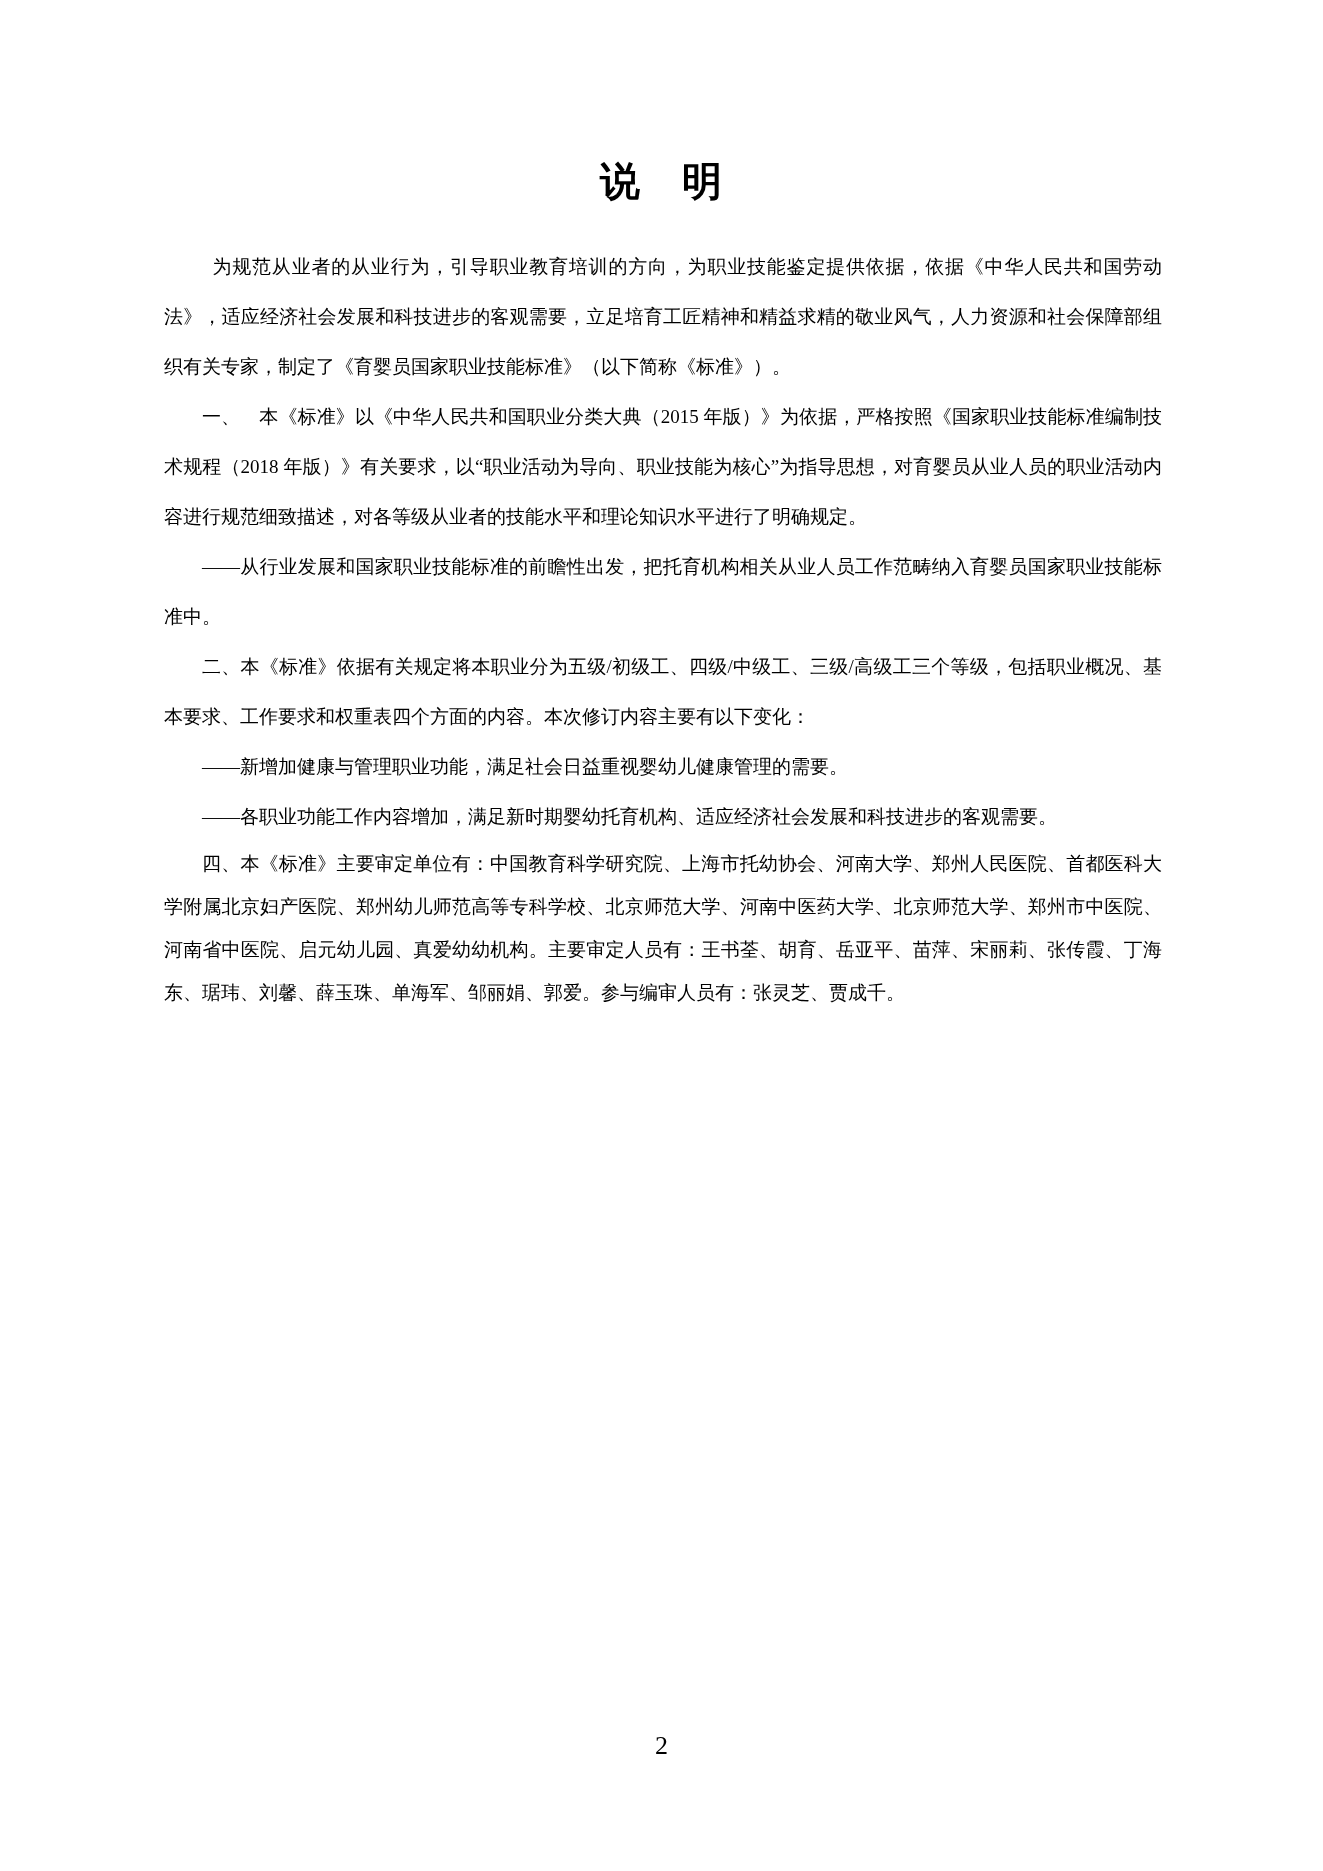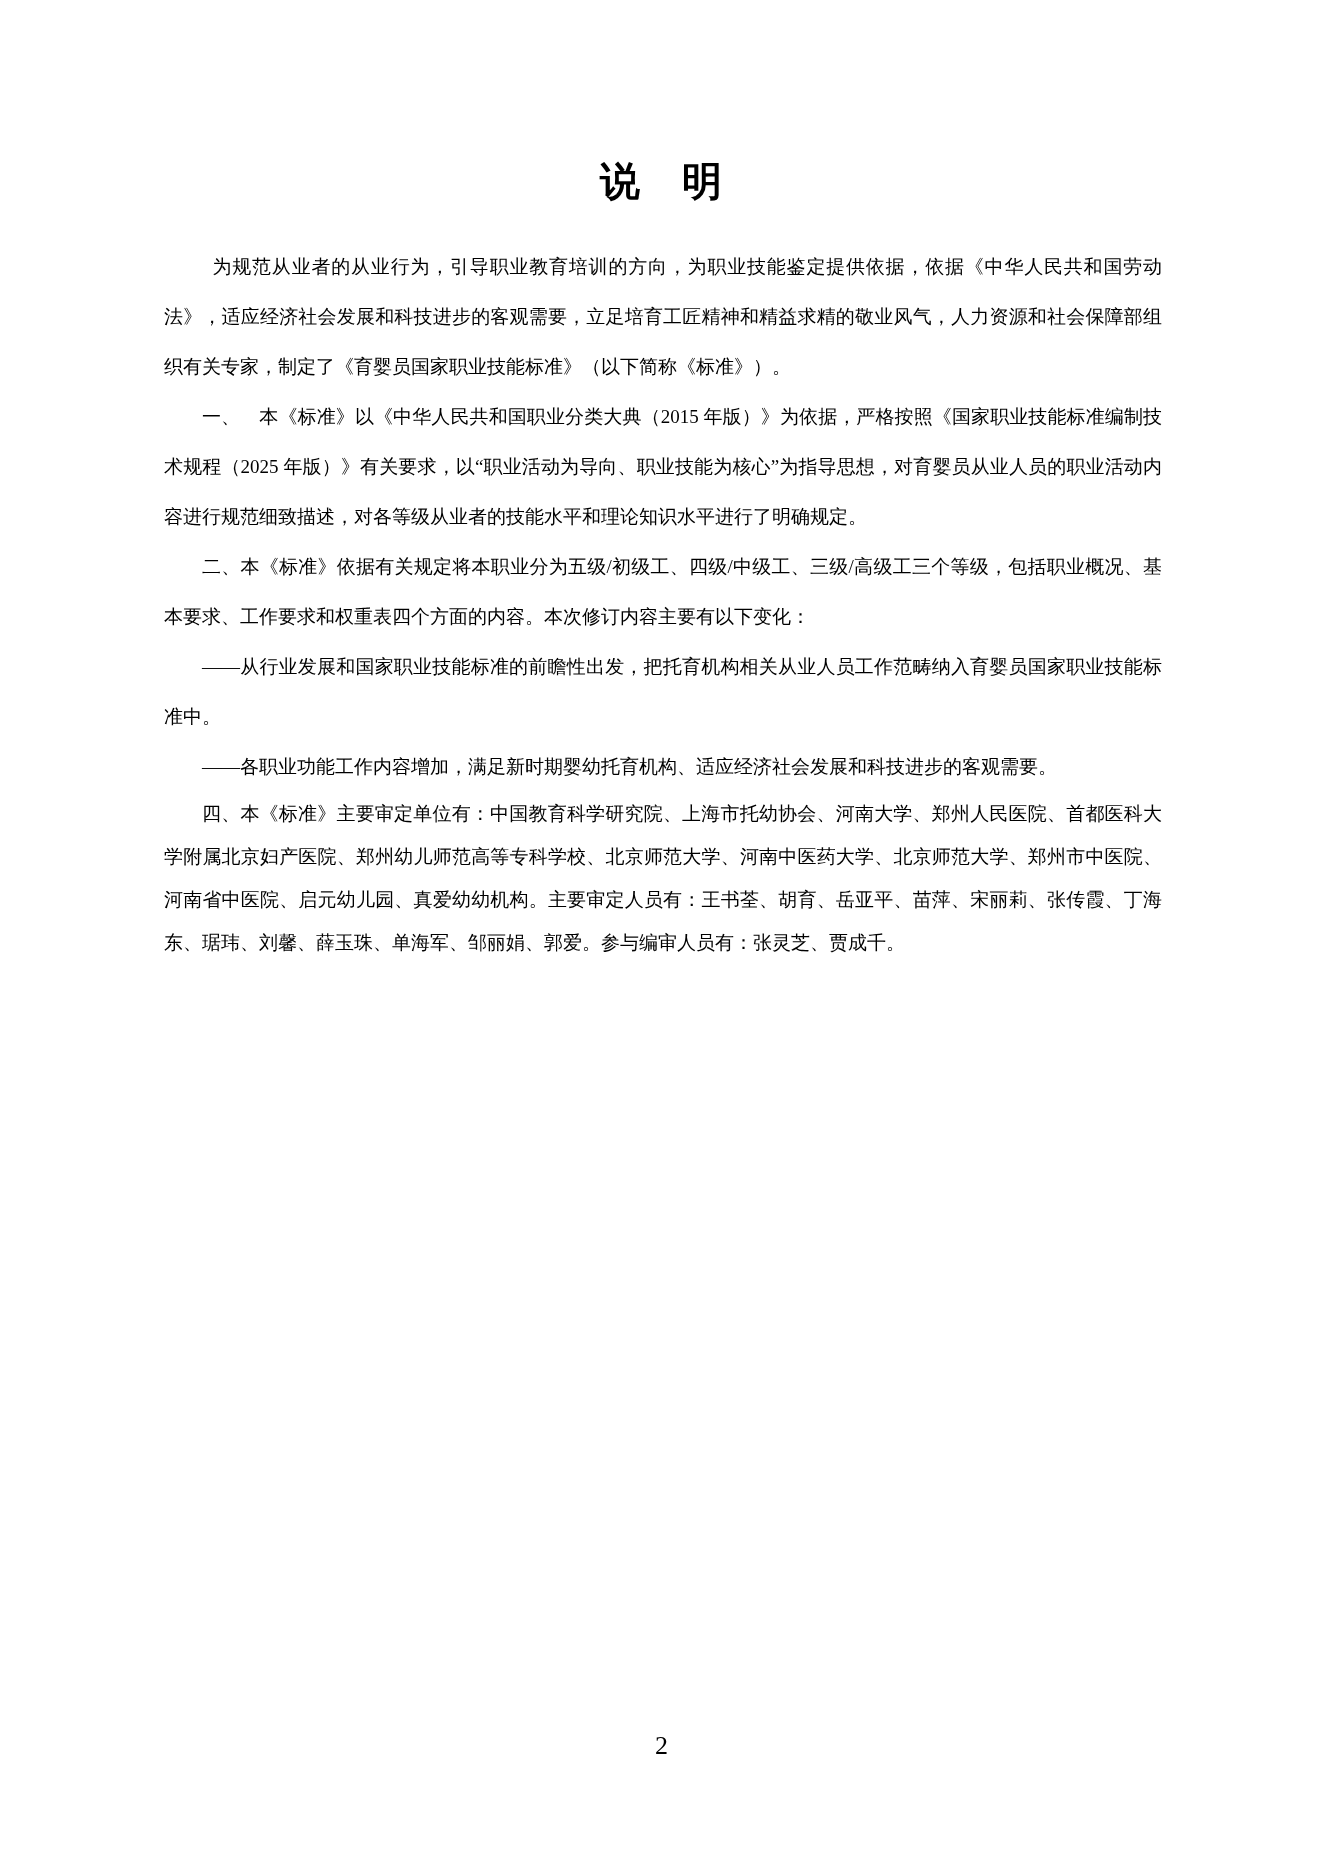--- a/index.html
+++ b/index.html
@@ -63,22 +63,23 @@
 </style>
 </head>
 <body>
 
 <div class="page">
 
   <h1 class="doc-title">说　明</h1>
 
   <div class="doc-body">
     <p class="lh-a p-first">为规范从业者的从业行为，引导职业教育培训的方向，为职业技能鉴定提供依据，依据《中华人民共和国劳动法》，适应经济社会发展和科技进步的客观需要，立足培育工匠精神和精益求精的敬业风气，人力资源和社会保障部组织有关专家，制定了《育婴员国家职业技能标准》（以下简称《标准》）。</p>
-    <p class="lh-a">一、　本《标准》以《中华人民共和国职业分类大典（2015 年版）》为依据，严格按照《国家职业技能标准编制技术规程（2025 年版）》有关要求，以“职业活动为导向、职业技能为核心”为指导思想，对育婴员从业人员的职业活动内容进行规范细致描述，对各等级从业者的技能水平和理论知识水平进行了明确规定。</p>
+    <p class="lh-a">一、　本《标准》以《中华人民共和国职业分类大典（2015 年版）》为依据，严格按照《国家职业技能标准编制技术规程（2018 年版）》有关要求，以“职业活动为导向、职业技能为核心”为指导思想，对育婴员从业人员的职业活动内容进行规范细致描述，对各等级从业者的技能水平和理论知识水平进行了明确规定。</p>
+    <p class="lh-a">——从行业发展和国家职业技能标准的前瞻性出发，把托育机构相关从业人员工作范畴纳入育婴员国家职业技能标准中。</p>
     <p class="lh-a">二、本《标准》依据有关规定将本职业分为五级/初级工、四级/中级工、三级/高级工三个等级，包括职业概况、基本要求、工作要求和权重表四个方面的内容。本次修订内容主要有以下变化：</p>
-    <p class="lh-a">——从行业发展和国家职业技能标准的前瞻性出发，把托育机构相关从业人员工作范畴纳入育婴员国家职业技能标准中。</p>
+    <p class="lh-a">——新增加健康与管理职业功能，满足社会日益重视婴幼儿健康管理的需要。</p>
     <p class="lh-a">——各职业功能工作内容增加，满足新时期婴幼托育机构、适应经济社会发展和科技进步的客观需要。</p>
     <p class="lh-b">四、本《标准》主要审定单位有：中国教育科学研究院、上海市托幼协会、河南大学、郑州人民医院、首都医科大学附属北京妇产医院、郑州幼儿师范高等专科学校、北京师范大学、河南中医药大学、北京师范大学、郑州市中医院、河南省中医院、启元幼儿园、真爱幼幼机构。主要审定人员有：王书荃、胡育、岳亚平、苗萍、宋丽莉、张传霞、丁海东、琚玮、刘馨、薛玉珠、单海军、邹丽娟、郭爱。参与编审人员有：张灵芝、贾成千。</p>
   </div>
 
   <div class="page-number">2</div>
 
 </div>
 
 </body></html>

